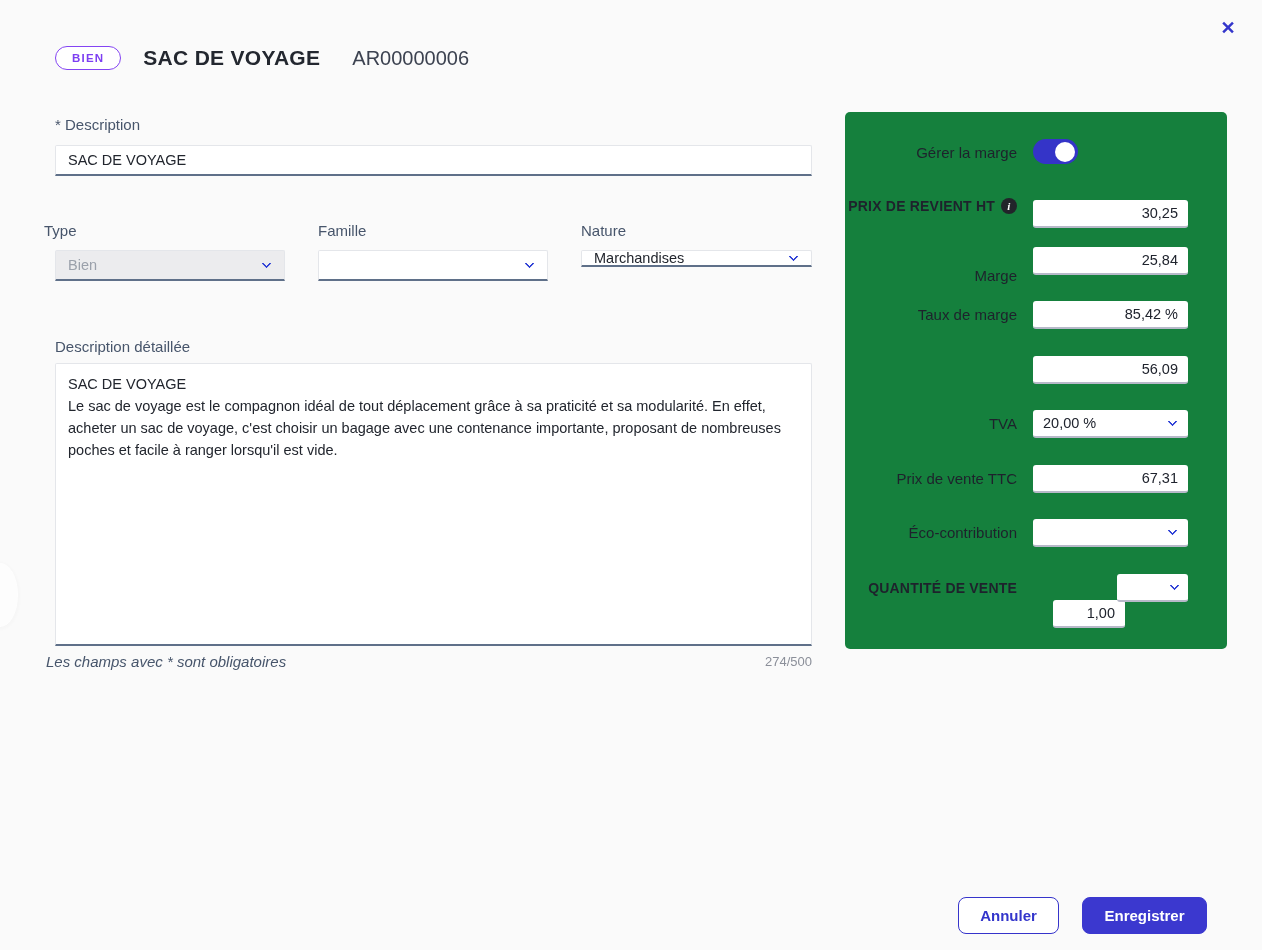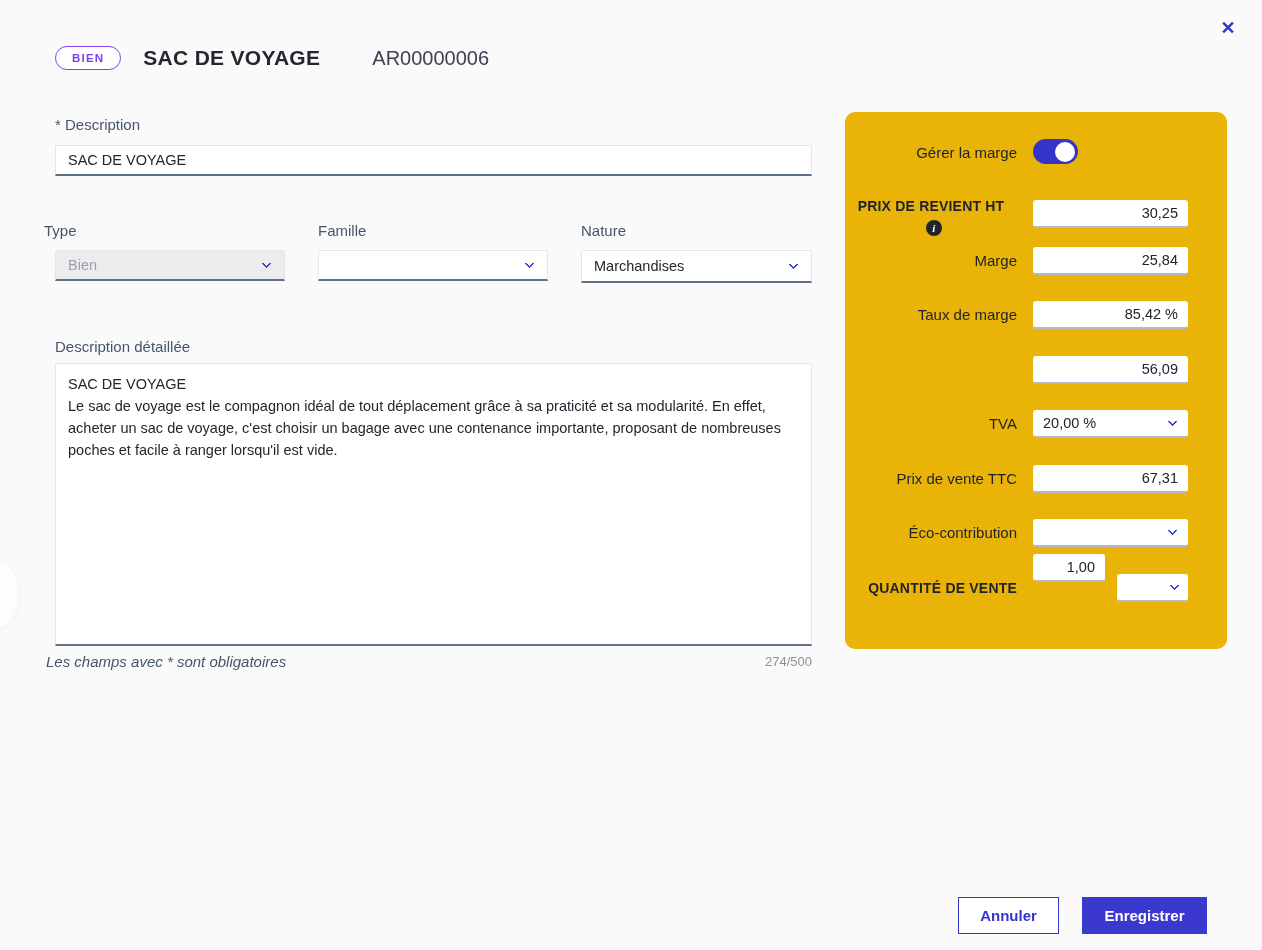--- a/index.html
+++ b/index.html
@@ -15,21 +15,21 @@
     color:#3335cb; font-size:18px; font-weight:600; line-height:24px;
     text-align:center; cursor:pointer;
   }
   .header { position:absolute; left:55px; top:46px; display:flex; align-items:center; }
   .badge {
     display:inline-block; padding:5px 16px; border:1.5px solid #8444f3;
     border-radius:14px; color:#7d3ef2; font-size:11.5px; font-weight:700;
     letter-spacing:1.2px; background:#fff;
   }
   .title { margin-left:22px; font-size:21px; font-weight:700; color:#23272f; letter-spacing:.3px; }
-  .code  { margin-left:52px; font-size:20px; font-weight:400; color:#3c4250; }
+  .code  { margin-left:32px; font-size:20px; font-weight:400; color:#3c4250; }
 
   
   .lbl { position:absolute; font-size:15px; color:#47556b; }
   .field-input {
     position:absolute; background:#fff; border:1px solid #e4e6ea;
     border-bottom:2px solid #5f7089; border-radius:2px 2px 0 0;
     font-family:"Liberation Sans", sans-serif;
     font-size:14.5px; color:#22262e; padding:0 12px; outline:none;
   }
   .select {
@@ -50,21 +50,21 @@
     font-family:"Liberation Sans", sans-serif;
     font-size:14.5px; color:#22262e; line-height:22px;
     padding:9px 12px; resize:none; outline:none; white-space:pre-wrap;
   }
   .required-note { position:absolute; font-size:15px; color:#47556b; }
   .char-counter  { position:absolute; font-size:13px; color:#8b8f99; text-align:right; }
 
   
   .panel {
     position:absolute; left:845px; top:112px; width:382px; height:537px;
-    background:#eab308; border-radius:10px;
+    background:#15803d; border-radius:5px;
   }
   .p-label {
     position:absolute; left:0; width:172px; text-align:right;
     font-size:15px; color:#1e222c; line-height:28px; white-space:nowrap;
   }
   .p-label.bold { font-weight:700; font-size:14px; letter-spacing:.2px; }
   .p-input {
     position:absolute; left:188px; width:155px; height:28px;
     background:#fff; border:none; border-bottom:2px solid #b7b9c9; border-radius:3px;
     font-family:"Liberation Sans", sans-serif;
@@ -87,21 +87,21 @@
   .info-icon {
     display:inline-flex; width:16px; height:16px; border-radius:50%;
     background:#22242a; color:#fff; font-size:11px; font-weight:700;
     align-items:center; justify-content:center; vertical-align:-3px;
     margin-left:6px; font-family:"Liberation Serif", serif; font-style:italic;
   }
   .label-flex { display:flex; justify-content:flex-end; align-items:center; }
 
   
   .btn {
-    position:absolute; height:37px; border-radius:0; font-size:15px;
+    position:absolute; height:37px; border-radius:8px; font-size:15px;
     font-weight:700; display:flex; align-items:center; justify-content:center;
     cursor:pointer; font-family:"Liberation Sans", sans-serif;
   }
   .btn-cancel { left:958px; top:897px; width:101px; background:#fff; border:1px solid #3634cb; color:#3335cb; }
   .btn-save   { left:1082px; top:897px; width:125px; background:#3b38cf; border:1px solid #3b38cf; color:#fff; }
 
   
   .edge-handle {
     position:absolute; left:-18px; top:563px; width:36px; height:64px;
     background:#fff; border-radius:50%; opacity:.75;
@@ -131,46 +131,46 @@
   <div class="lbl" style="left:581px; top:222px;">Nature</div>
 
   <div class="select disabled" style="left:55px; top:250px; width:230px; height:31px;">
     <span>Bien</span>
     <span class="chev"></span>
   </div>
   <div class="select" style="left:318px; top:250px; width:230px; height:31px;">
     <span></span>
     <span class="chev"></span>
   </div>
-  <div class="select" style="left:581px; top:250px; width:231px; height:33px;">
+  <div class="select" style="left:581px; top:250px; width:231px; height:17px;">
     <span>Marchandises</span>
     <span class="chev"></span>
   </div>
 
   <div class="lbl" style="left:55px; top:338px;">Description détaillée</div>
   <textarea class="textarea" style="left: 55px; top: 363px; width: 757px; height: 283px;">SAC DE VOYAGE
 Le sac de voyage est le compagnon idéal de tout déplacement grâce à sa praticité et sa modularité. En effet, acheter un sac de voyage, c'est choisir un bagage avec une contenance importante, proposant de nombreuses poches et facile à ranger lorsqu'il est vide.</textarea>
 
   <div class="required-note" style="left:46px; top:653px;font-style:italic;">Les champs avec * sont obligatoires</div>
   <div class="char-counter" style="left:712px; top:654px; width:100px;">274/500</div>
 
   <div class="panel">
 
     <div class="p-label" style="top:27px; font-size:15px;">Gérer la marge</div>
     <div class="toggle">
       <span class="knob"></span>
     </div>
 
-    <div class="p-label bold label-flex" style="top:80px;flex-direction:column;">
+    <div class="p-label bold label-flex" style="top:80px;">
       <span>PRIX DE REVIENT HT</span>
       <span class="info-icon">i</span>
     </div>
     <input class="p-input" style="top: 80px; margin-top: 8px;" value="30,25">
 
-    <div class="p-label" style="top:135px;padding-left:18px;">Marge</div>
+    <div class="p-label" style="top:150px;padding-left:18px;">Marge</div>
     <input class="p-input" style="top: 135px;" value="25,84">
 
     <div class="p-label" style="top:189px;">Taux de marge</div>
     <input class="p-input" style="top: 189px;" value="85,42 %">
 
     <input class="p-input" style="top: 244px;" value="56,09">
 
     <div class="p-label" style="top:298px;">TVA</div>
     <div class="p-select" style="top:298px;">
       <span>20,00 %</span>
@@ -180,21 +180,21 @@
     <div class="p-label" style="top:353px;padding-left:7px;">Prix de vente TTC</div>
     <input class="p-input" style="top: 353px;" value="67,31">
 
     <div class="p-label" style="top:407px;">Éco-contribution</div>
     <div class="p-select" style="top:407px;">
       <span></span>
       <span class="chev" style="right:12px;"></span>
     </div>
 
     <div class="p-label bold" style="top:462px;">QUANTITÉ DE VENTE</div>
-    <input class="p-input" style="top: 442px; width: 72px;" value="1,00">
+    <input class="p-input" style="top: 488px; width: 72px; margin-left: 20px;" value="1,00">
     <div class="p-select" style="top:462px; left:272px; width:71px;">
       <span></span>
       <span class="chev" style="right:10px;"></span>
     </div>
   </div>
 
   <div class="btn btn-cancel">Annuler</div>
   <div class="btn btn-save">Enregistrer</div>
 
 </div>

